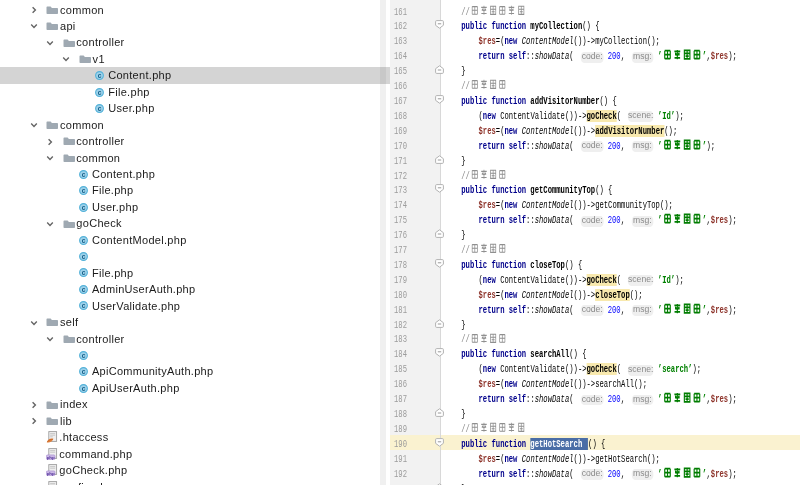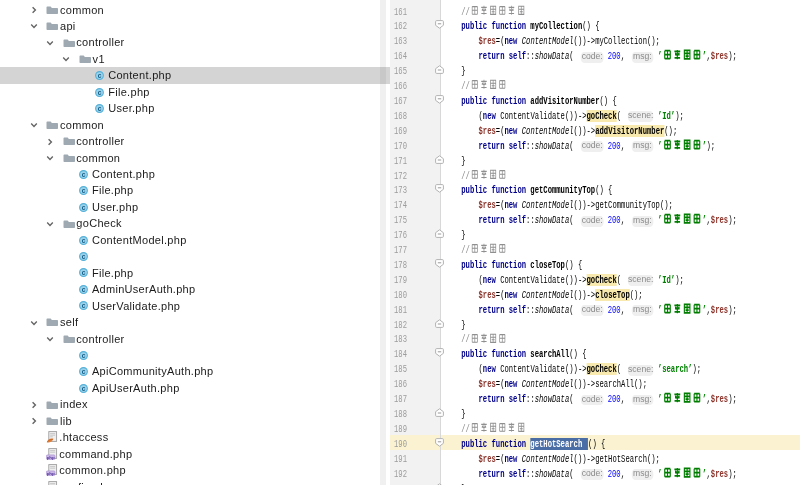--- a/index.html
+++ b/index.html
@@ -337,21 +337,21 @@
     </div>
     <div class="tr" style="top:462.1px">
       <span class="ic" style="left:46.2px;top:2.2px">
         <svg width="12" height="12" viewBox="0 0 12 12">
           <rect x="2.8" y="0.6" width="7.8" height="9.8" fill="#efefef" stroke="#9e9e9e" stroke-width="0.9"></rect>
           <path d="M4.2 2.6 h5 M4.2 4.2 h5" stroke="#bbbbbb" stroke-width="0.8"></path>
           <rect x="0.4" y="6.9" width="8.6" height="4.6" rx="1.2" fill="#cbb8e6" stroke="#a489cf" stroke-width="0.6"></rect>
           <text x="4.7" y="10.7" font-family="Liberation Sans" font-size="4.4" font-weight="bold" fill="#54359b" text-anchor="middle">php</text>
         </svg>
       </span>
-      <span class="lb" style="left:59.3px">common.php</span>
+      <span class="lb" style="left:59.3px">goCheck.php</span>
     </div>
     <div class="tr" style="top:478.5px">
       <span class="ic" style="left:46.2px;top:2.2px">
         <svg width="12" height="12" viewBox="0 0 12 12">
           <rect x="2.8" y="0.6" width="7.8" height="9.8" fill="#efefef" stroke="#9e9e9e" stroke-width="0.9"></rect>
           <path d="M4.2 2.6 h5 M4.2 4.2 h5" stroke="#bbbbbb" stroke-width="0.8"></path>
           <rect x="0.4" y="6.9" width="8.6" height="4.6" rx="1.2" fill="#cbb8e6" stroke="#a489cf" stroke-width="0.6"></rect>
           <text x="4.7" y="10.7" font-family="Liberation Sans" font-size="4.4" font-weight="bold" fill="#54359b" text-anchor="middle">php</text>
         </svg>
       </span>

